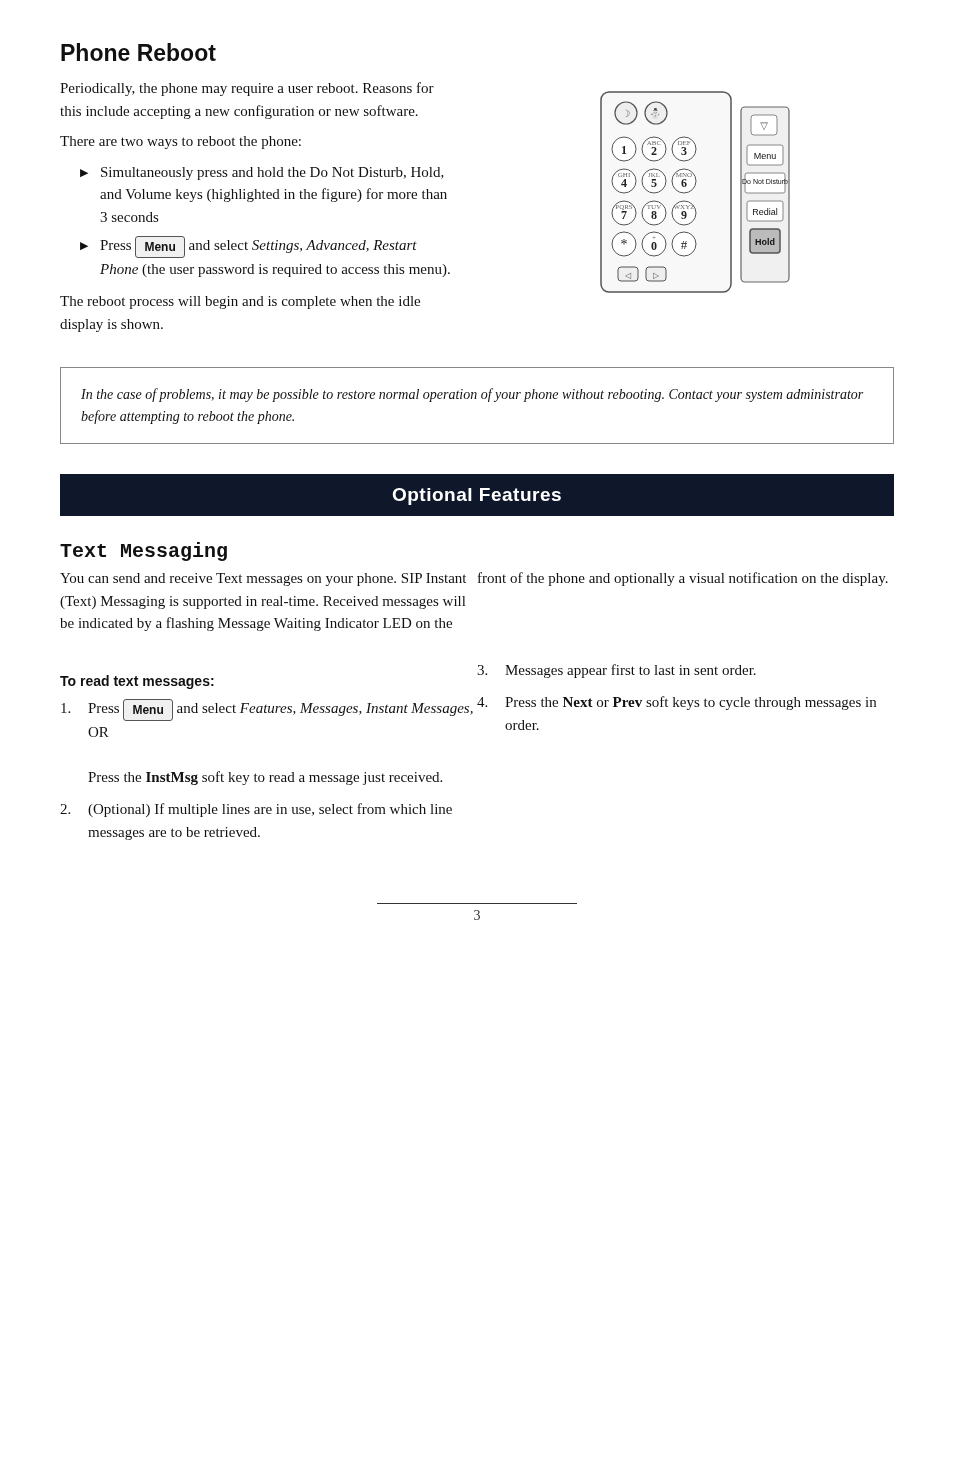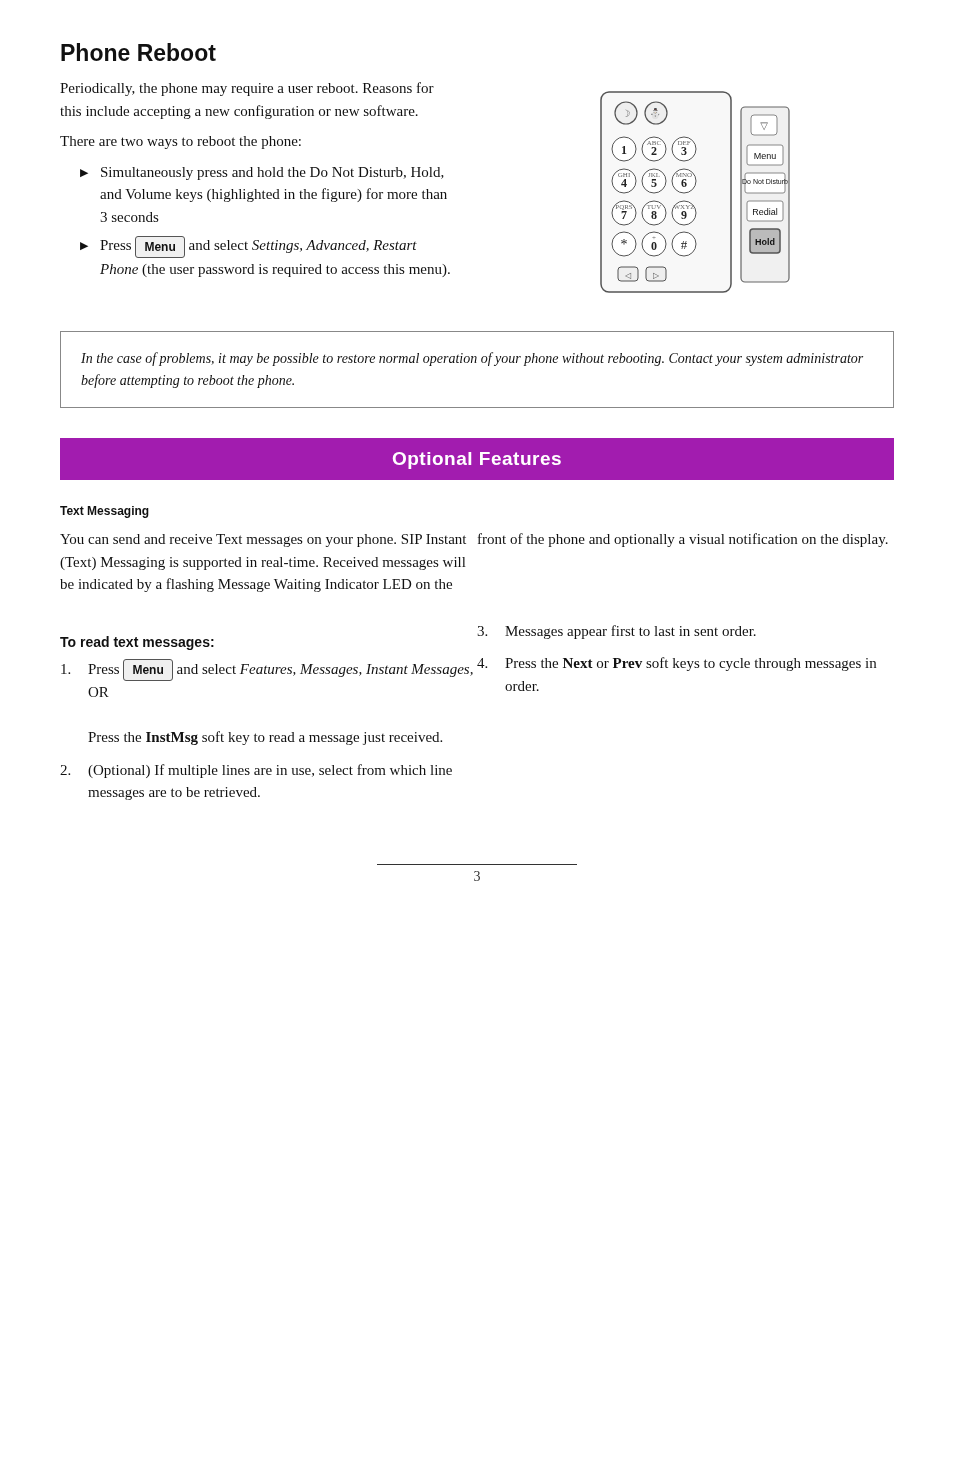--- a/index.html
+++ b/index.html
@@ -91,21 +91,21 @@
       padding: 16px 20px;
       margin: 24px 0;
       font-style: italic;
       line-height: 1.55;
       font-size: 14px;
       font-family: Liberation Serif, serif;
     }
 
     
     .optional-banner {
-      background: #a21caf;
+      background: #0f172a;
       color: #fff;
       text-align: center;
       padding: 10px 0;
       margin: 30px 0 24px 0;
     }
     .optional-banner h2 {
       font-family: Arial, Helvetica, sans-serif;
       font-weight: bold;
       font-size: 19px;
       letter-spacing: 0.5px;
@@ -135,24 +135,24 @@
       color: #333;
     }
     .footer-line {
       width: 200px;
       border-top: 1px solid #333;
       margin: 0 auto 4px auto;
     }
 
     
     .sub-heading {
-      font-family: Liberation Sans, sans-serif;
-      font-weight: bold;
-      font-size: 12px;
-      margin-bottom: 10px;
+      font-family: Liberation Mono, monospace;
+      font-weight: bold;
+      font-size: 20px;
+      margin-bottom: 4px;
     }
 
     .to-read-label {
       font-family: Arial, Helvetica, sans-serif;
       font-weight: bold;
       font-size: 14px;
       margin: 14px 0 8px 0;
     }
   </style>
 </head>
@@ -172,20 +172,21 @@
         <li>
           <span>Simultaneously press and hold the Do Not Disturb, Hold, and Volume keys (highlighted in the figure) for more than 3 seconds</span>
         </li>
         <li>
           <span>Press</span>
           <span class="menu-btn">Menu</span>
           and select <span class="italic">Settings, Advanced, Restart Phone</span> (the user password is required to access this menu).
         </li>
       </ul>
 
+      <p class="body-text">The reboot process will begin and is complete when the idle display is shown.</p>
 
     </div>
 
     <div class="phone-diagram-col">
       <svg class="phone-diagram" viewBox="0 0 200 220" xmlns="http://www.w3.org/2000/svg">
 
         <rect x="5" y="5" width="130" height="200" rx="8" ry="8" fill="#f8f8f8" stroke="#555" stroke-width="1.5"></rect>
 
         <circle cx="30" cy="26" r="11" fill="#eee" stroke="#555" stroke-width="1.2"></circle>
         <text x="30" y="30" text-anchor="middle" font-size="10" fill="#555">☽</text>

